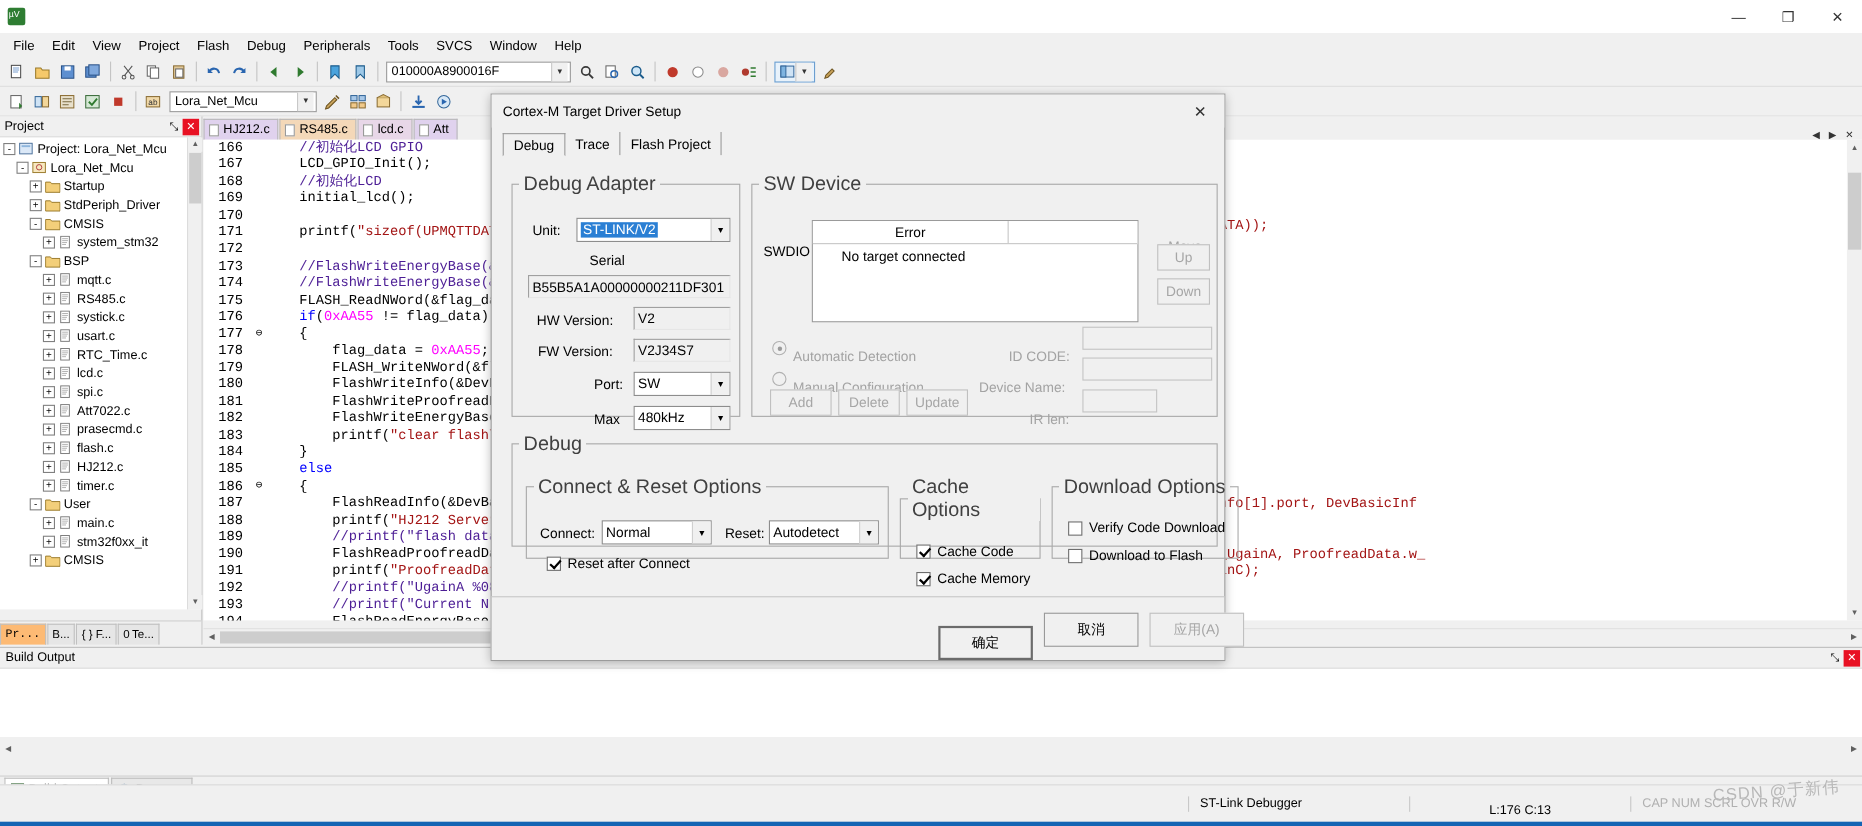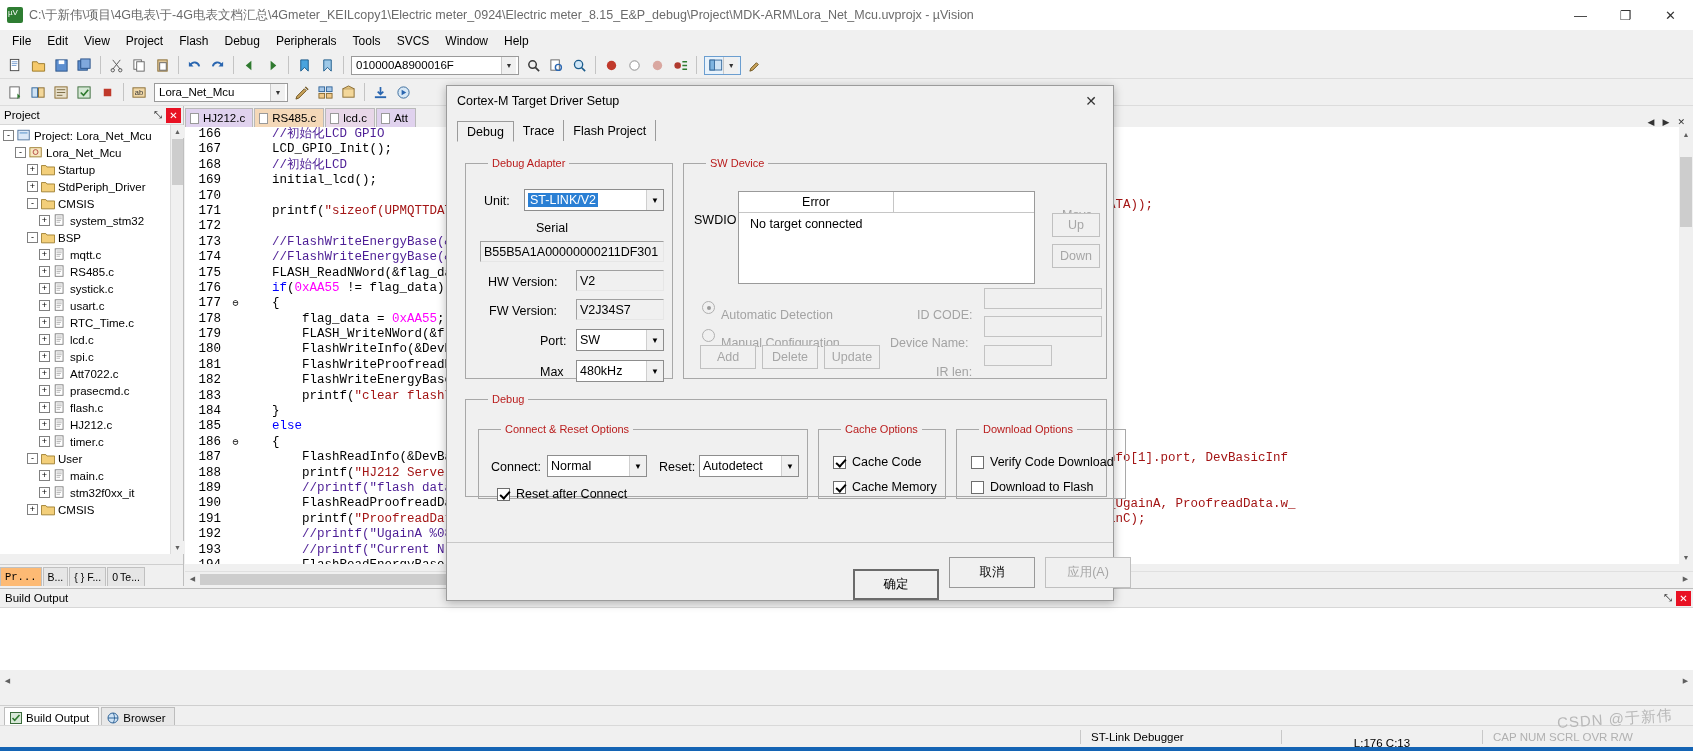--- a/index.html
+++ b/index.html
@@ -192,21 +192,21 @@
   .btab {
     height: 20px; padding: 0 9px 0 5px; display: flex; align-items: center;
     border: 1px solid #bdbdbd; border-bottom: none; background: #e8e8e8;
     font-size: 11.5px; margin-right: 2px; color: #000;
   }
   .btab.active { background: #fff; }
   .btab .bi { width: 12px; height: 12px; margin-right: 4px; flex: none; }
 
   
   .statusbar {
-    position: absolute; left: 0; bottom: 4px; width: 100%; height: 22px;
+    position: absolute; left: 0; bottom: 4px; width: 100%; height: 34px;
     background: #f0f0f0; display: flex; align-items: center;
     font-size: 11.5px; color: #000; border-top: 1px solid #d9d9d9;
   }
   .sb-sec { padding: 0 10px; height: 18px; display: flex; align-items: center; }
   .sb-div { width: 1px; height: 14px; background: #c8c8c8; }
   .taskbar-line { position: absolute; left: 0; bottom: 0; width: 100%; height: 4px; background: #1464b4; }
   .watermark {
     position: absolute; right: 20px; bottom: 22px; font-size: 15px; color: #b8b8b8;
     transform: rotate(-4deg); letter-spacing: 1px; pointer-events: none;
   }
@@ -237,21 +237,21 @@
     border: 1px solid #9b9b9b; border-bottom: 1px solid #f0f0f0;
     background: #f0f0f0; position: relative; top: 1px;
   }
   .dlg-body { position: relative; margin: 0 10px; height: 400px; }
 
   fieldset.grp {
     position: absolute; border: 1px solid #a8a8a8; margin: 0; padding: 0;
     background: transparent;
   }
   fieldset.grp > legend {
-    padding: 0 4px; font-size: 11px; color: #b91c1c; margin-left: 22px;
+    padding: 0 4px; font-size: 18px; color: #404040; margin-left: 6px;
   }
   .lbl { font-size: 12.5px; color: #000; }
   .lbl.dis { color: #a3a3a3; margin-top: 15px; }
   .field {
     border: 1px solid #8d8d8d; background: #fff; height: 21px;
     display: flex; align-items: center; padding: 0 3px; font-size: 12.5px;
     position: absolute;
   }
   .field.sunken { border: 1px solid #a0a0a0; border-right-color: #e6e6e6; border-bottom-color: #e6e6e6; background: #f0f0f0; }
   .field.disabled { background: #f0f0f0; border: 1px solid #c3c3c3; }
@@ -298,32 +298,31 @@
   .listview {
     position: absolute; border: 1px solid #9a9a9a; background: #fff;
   }
   .lv-head {
     height: 21px; display: flex; border-bottom: 1px solid #c6c6c6; background: #fff;
   }
   .lv-col {
     display: flex; align-items: center; justify-content: center;
     border-right: 1px solid #c6c6c6; font-size: 12.5px;
   }
-  .lv-row { height: 22px; display: flex; align-items: center; padding-left: 11px; font-size: 12.5px; }
+  .lv-row { height: 22px; display: flex; align-items: center; padding-left: 26px; font-size: 12.5px; }
 
   .dlg-footer { position: absolute; left: 0; right: 0; bottom: 0; height: 58px; border-top: 1px solid #c8c8c8; background: #f0f0f0; }
 </style>
 </head>
 <body>
 
 <div id="app">
 
   <div class="titlebar">
     <div class="tb-icon"></div>
-    <div class="tb-title">C:\于新伟\项目\4G电表\于-4G电表文档汇总\4Gmeter_KEILcopy1\Electric meter_0924\Electric meter_8.15_E&amp;P_debug\Project\MDK-ARM\Lora_Net_Mcu.uvprojx - µVision</div>
     <div class="tb-buttons">
       <div class="tb-btn">—</div>
       <div class="tb-btn">❐</div>
       <div class="tb-btn close">✕</div>
     </div>
   </div>
 
   <div class="menubar">
     <div class="menu-item">File</div>
     <div class="menu-item">Edit</div>
@@ -930,21 +929,21 @@
         </div>
       </fieldset>
 
       <fieldset class="grp" style="left:226px; top:16px; width:424px; height:222px;">
         <legend>SW Device</legend>
 
         <span class="lbl" style="position:absolute; left:10px; top:44px;">SWDIO</span>
 
         <div class="listview" style="left:54px; top:22px; width:297px; height:93px;">
           <div class="lv-head">
-            <div class="lv-col" style="width:155px;">Error</div>
+            <div class="lv-col" style="width:178px;">Error</div>
             <div class="lv-col" style="flex:1; border-right:none;"></div>
           </div>
           <div class="lv-row">
             <span>No target connected</span>
           </div>
         </div>
 
         <span class="lbl dis" style="position:absolute; left:378px; top:24px;">Move</span>
         <div class="btn disabled" style="left:368px; top:44px; width:48px; height:24px;">Up</div>
         <div class="btn disabled" style="left:368px; top:75px; width:48px; height:24px;">Down</div>

